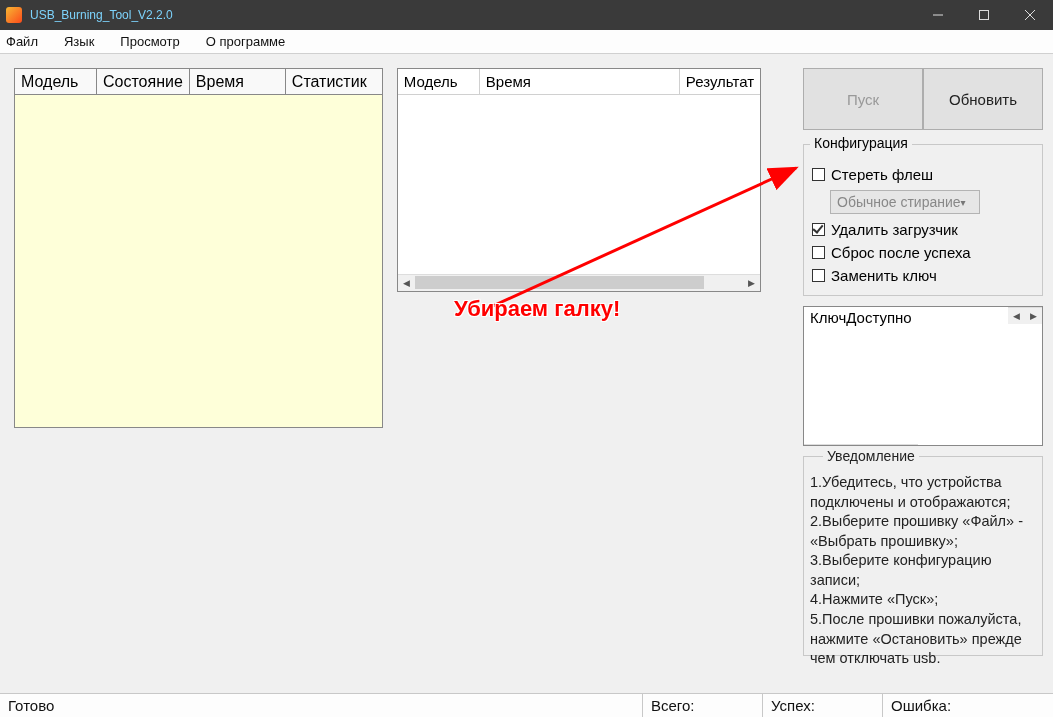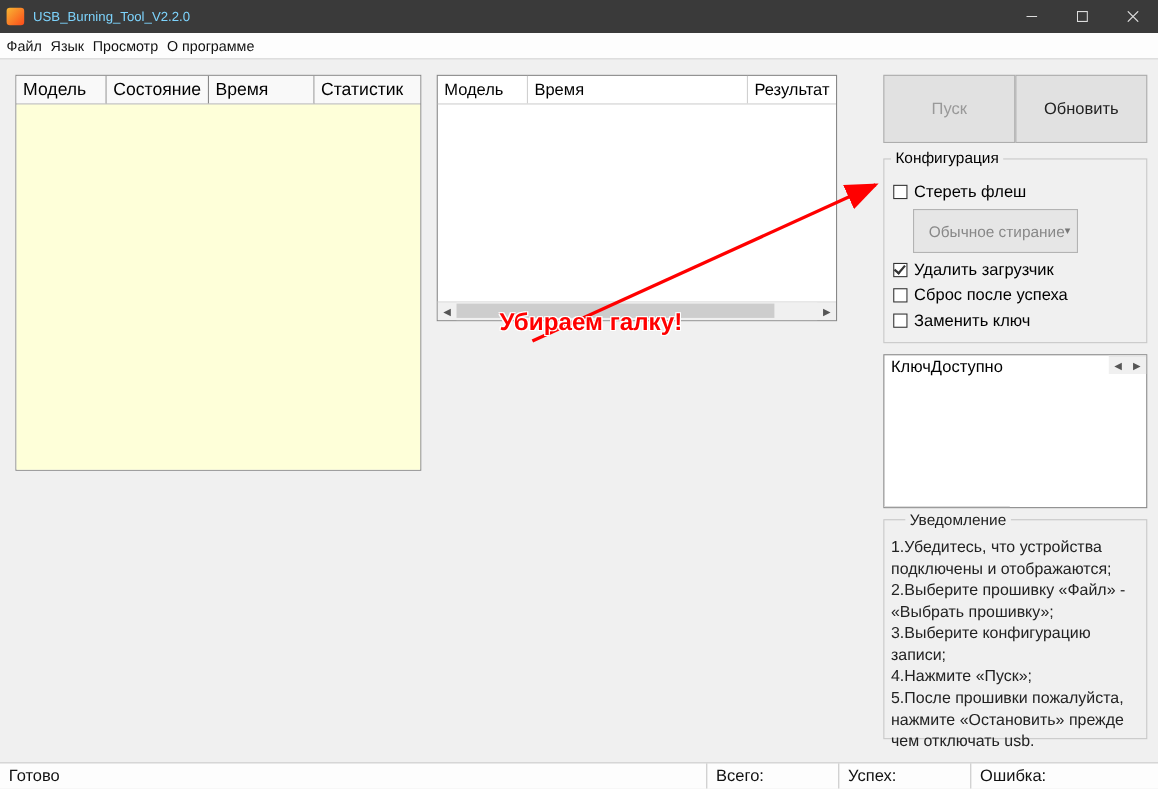--- a/index.html
+++ b/index.html
@@ -38,21 +38,21 @@
   }
   .winbtn svg { stroke: #ddd; }
   
   .menubar {
     height: 24px;
     background: #fdfdfd;
     border-bottom: 1px solid #d0d0d0;
     display: flex;
     align-items: center;
     padding-left: 6px;
-    gap: 8px;
+    gap: 26px;
     font-size: 13px;
     color: #111;
   }
   .menubar span { cursor: default; }
   
   .content {
     flex: 1;
     padding: 14px 10px 0 14px;
     display: flex;
     gap: 14px;
@@ -178,29 +178,29 @@
     position: absolute;
     left: 2px; top: -1px;
     width: 4px; height: 8px;
     border: solid #333;
     border-width: 0 2px 2px 0;
     transform: rotate(40deg);
   }
   .combo {
     margin: 4px 0 4px 18px;
     width: 150px;
-    height: 40px;
+    height: 24px;
     border: 1px solid #b3b3b3;
     background: #e6e6e6;
     color: #888;
     display: flex;
     align-items: center;
     padding: 0 6px;
     font-size: 14px;
-    justify-content: flex-end;
+    justify-content: flex-start;
   }
   .combo .dd { font-size: 10px; color:#777; }
   
   .keybox {
     border: 1px solid #888;
     height: 140px;
     display: flex;
     flex-direction: row;
     background: #fff;
     margin-top:4px;
@@ -244,21 +244,21 @@
   .statusbar .cell {
     padding: 0 8px;
     border-right: 1px solid #c8c8c8;
     height: 100%;
     display: flex;
     align-items: center;
   }
   
   .annot {
     position: absolute;
-    top: 212px;
+    top: 228px;
     left: 440px;
     z-index: 10;
     pointer-events: none;
   }
   .annot-text {
     color: #ff0000;
     font-weight: 700;
     font-size: 22px;
     text-shadow:
       -1px -1px 0 #fff, 1px -1px 0 #fff,

